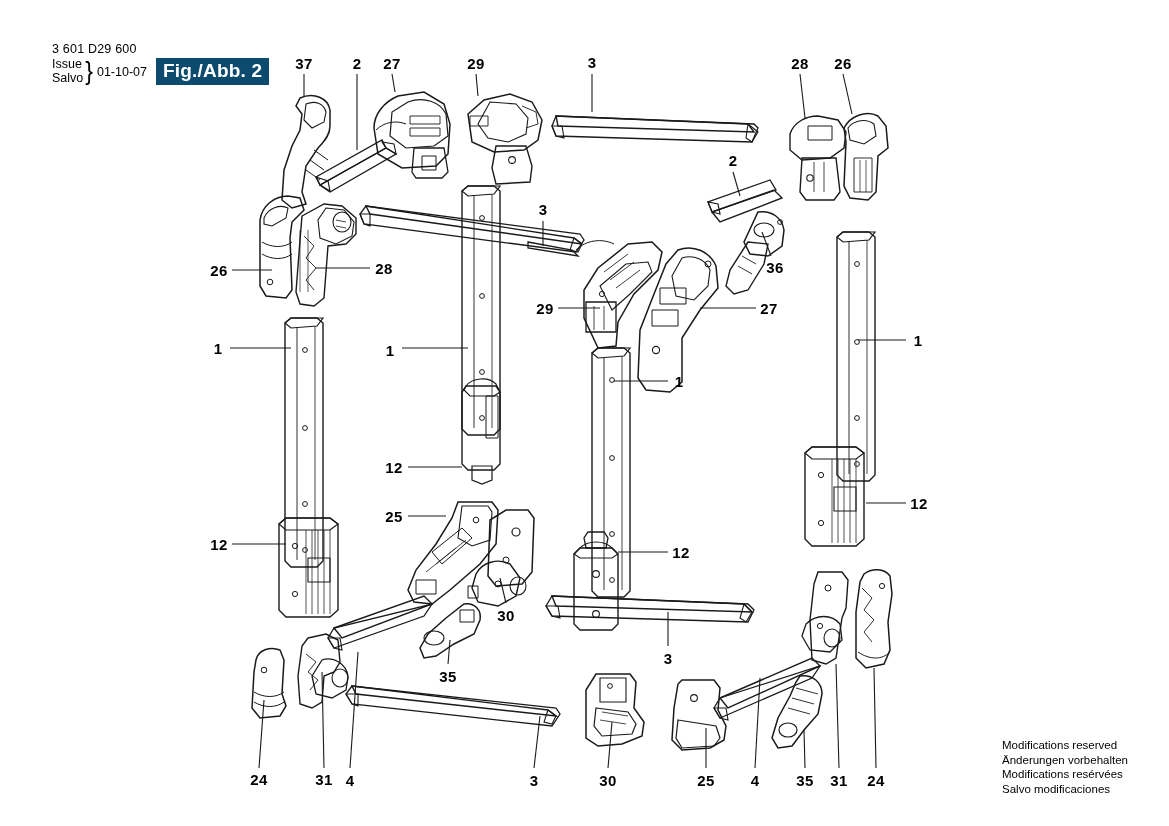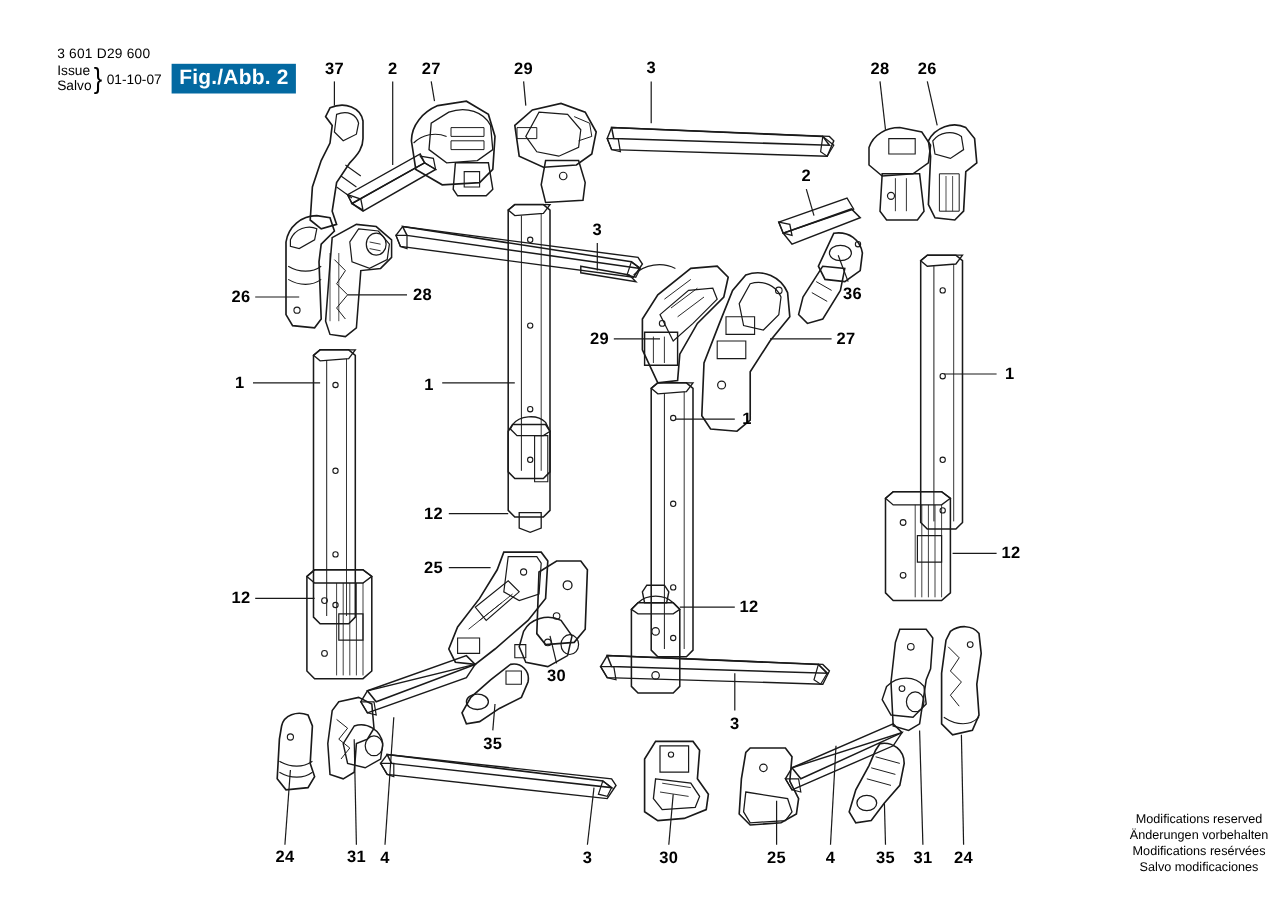--- a/index.html
+++ b/index.html
@@ -45,37 +45,37 @@
     line-height:.85;
     margin:0 1px 0 0;
     transform:scaleY(1.15);
   }
   #header .date{
     font-size:12.5px;
     margin-left:1px;
   }
   #figtag{
     display:inline-block;
-    background:#0369a1;
+    background:#0c4a6e;
     color:#fff;
     font-weight:bold;
     font-size:19px;
     padding:2px 7px 3px 7px;
     margin-left:7px;
     letter-spacing:.2px;
     vertical-align:middle;
   }
 
   
   #footer{
     position:absolute;
-    right:16px; bottom:30px;
+    right:41px; bottom:30px;
     font-size:11.5px;
     line-height:1.26;
-    text-align:center;
+    text-align:left;
     white-space:nowrap;
   }
 
   
   .lbl{
     position:absolute;
     font-size:15px;
     font-weight:bold;
     color:#000;
     transform:translate(-50%,-50%);

